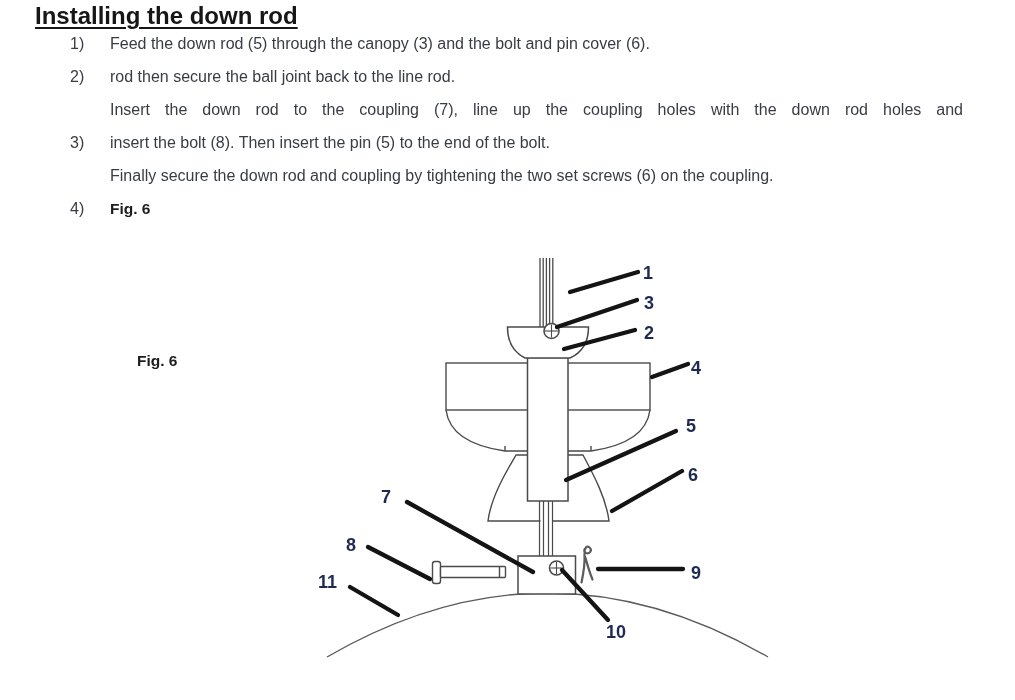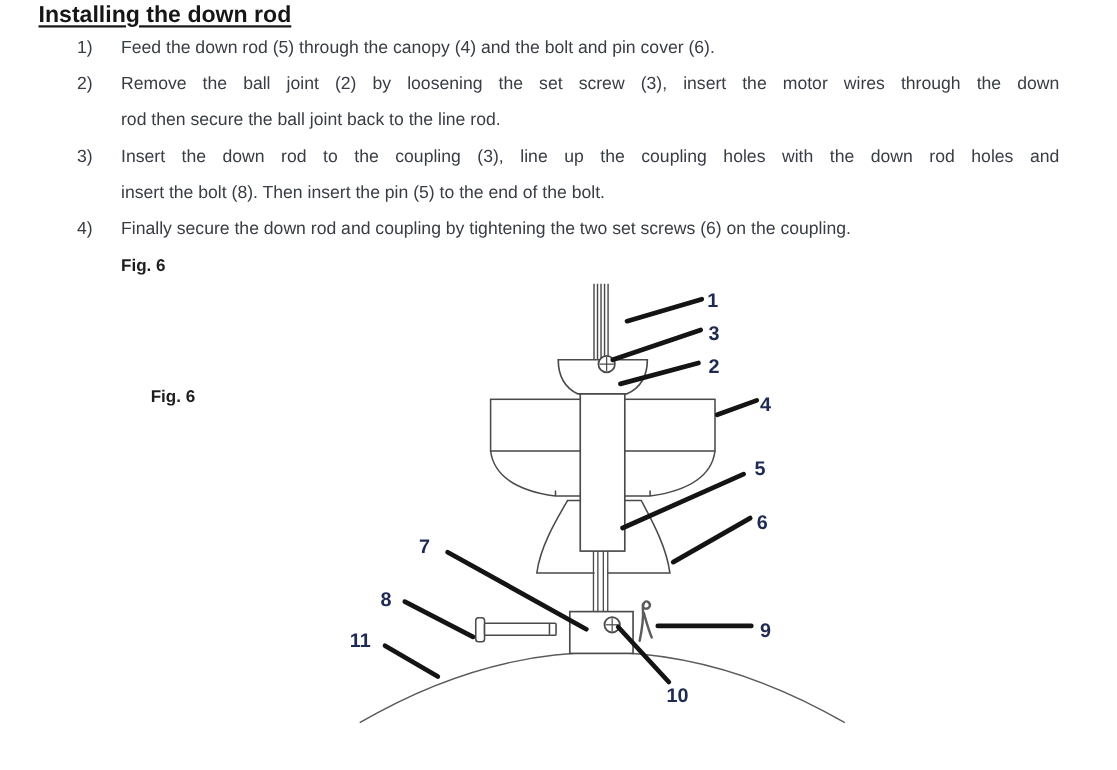--- a/index.html
+++ b/index.html
@@ -10,21 +10,21 @@
     height: 700px;
     background: #ffffff;
     overflow: hidden;
     font-family: "Liberation Sans", sans-serif;
     color: #383c44;
   }
   .heading {
     position: absolute;
     left: 35px;
     top: 2px;
-    font-size: 21px;
+    font-size: 24px;
     font-weight: bold;
     color: #161616;
     text-decoration: underline;
     text-decoration-thickness: 2px;
     text-underline-offset: 3px;
     white-space: nowrap;
   }
   .steps {
     position: absolute;
     left: 110px;
@@ -82,24 +82,23 @@
 <div class="page">
 
   <div class="heading">Installing the down rod</div>
 
   <span class="step-num num-1">1)</span>
   <span class="step-num num-2">2)</span>
   <span class="step-num num-3">3)</span>
   <span class="step-num num-4">4)</span>
 
   <div class="steps">
-    <div class="line">Feed the down rod (5) through the canopy (4) and the bolt and pin cover (6).</div>
-    <div class="line just">Remove the ball joint (2) by loosening the set screw (3), insert the motor wires through the down</div>
+    <div class="line">Feed the down rod (5) through the canopy (3) and the bolt and pin cover (6).</div>
     <div class="line">rod then secure the ball joint back to the line rod.</div>
-    <div class="line just">Insert the down rod to the coupling (3), line up the coupling holes with the down rod holes and</div>
+    <div class="line just">Insert the down rod to the coupling (7), line up the coupling holes with the down rod holes and</div>
     <div class="line">insert the bolt (8). Then insert the pin (5) to the end of the bolt.</div>
     <div class="line">Finally secure the down rod and coupling by tightening the two set screws (6) on the coupling.</div>
     <div class="fig-caption-inline">Fig. 6</div>
   </div>
 
   <div class="fig-caption-side">Fig. 6</div>
 
   <svg class="diagram" width="540" height="452" viewBox="270 248 540 452" xmlns="http://www.w3.org/2000/svg">
 
     <g stroke="#4a4a4a" stroke-width="1.3" fill="none">

